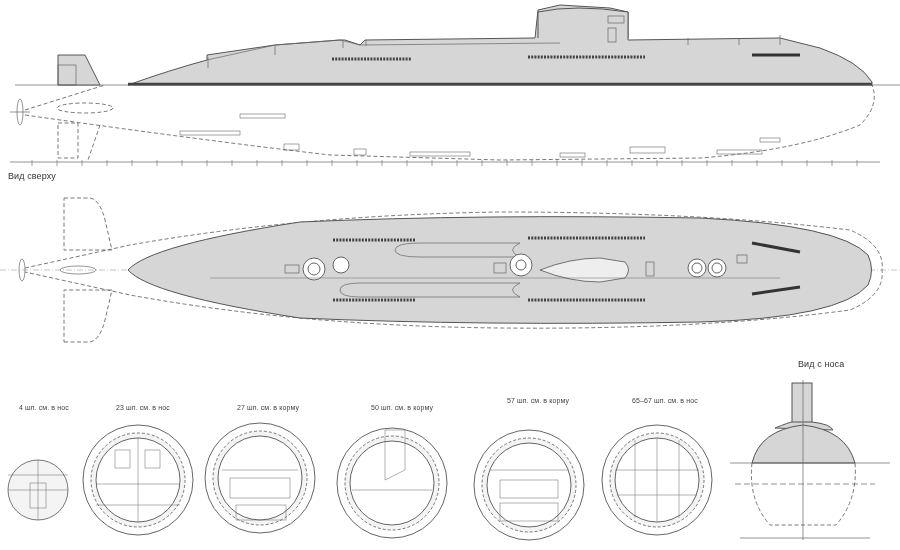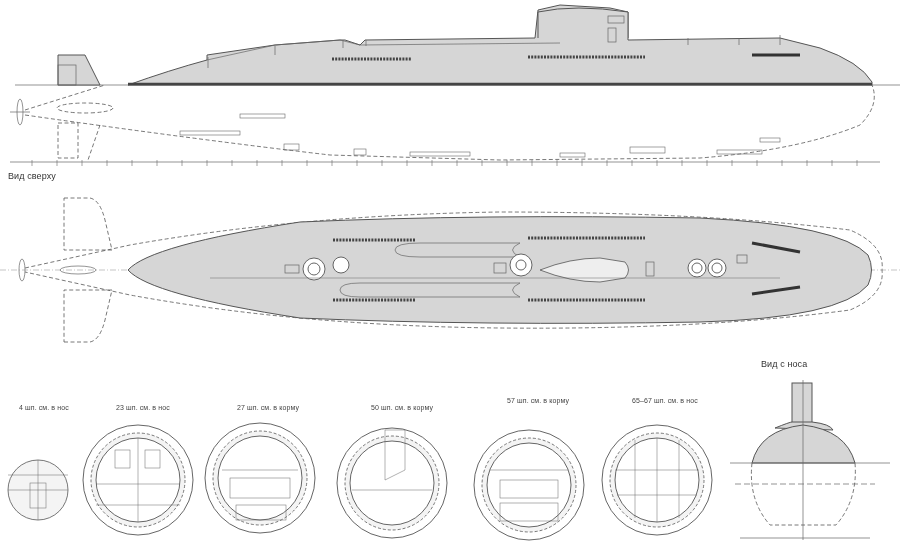--- a/index.html
+++ b/index.html
@@ -224,20 +224,20 @@
       <path d="M752,463 Q748,500 770,525 L836,525 Q858,500 855,463" class="dash"></path>
       <line x1="730" y1="463" x2="890" y2="463" class="thin"></line>
       <line x1="735" y1="484" x2="875" y2="484" class="thin" stroke-dasharray="6 3"></line>
       <line x1="803" y1="380" x2="803" y2="540" class="thin"></line>
       <line x1="740" y1="538" x2="870" y2="538" class="thin"></line>
     </g>
   </g>
 </svg>
 
 <div class="label big" style="left:8px; top:171px;text-align:right;">Вид сверху</div>
-<div class="label big" style="left:761px; top:359px;">Вид с носа</div>
+<div class="label big" style="left:798px; top:359px;">Вид с носа</div>
 
 <div class="label" style="left:19px; top:404px;">4 шп. см. в нос</div>
 <div class="label" style="left:116px; top:404px;">23 шп. см. в нос</div>
 <div class="label" style="left:237px; top:404px;">27 шп. см. в корму</div>
 <div class="label" style="left:371px; top:404px;">50 шп. см. в корму</div>
 <div class="label" style="left:507px; top:397px;">57 шп. см. в корму</div>
 <div class="label" style="left:632px; top:397px;">65–67 шп. см. в нос</div>
 
 </body></html>

